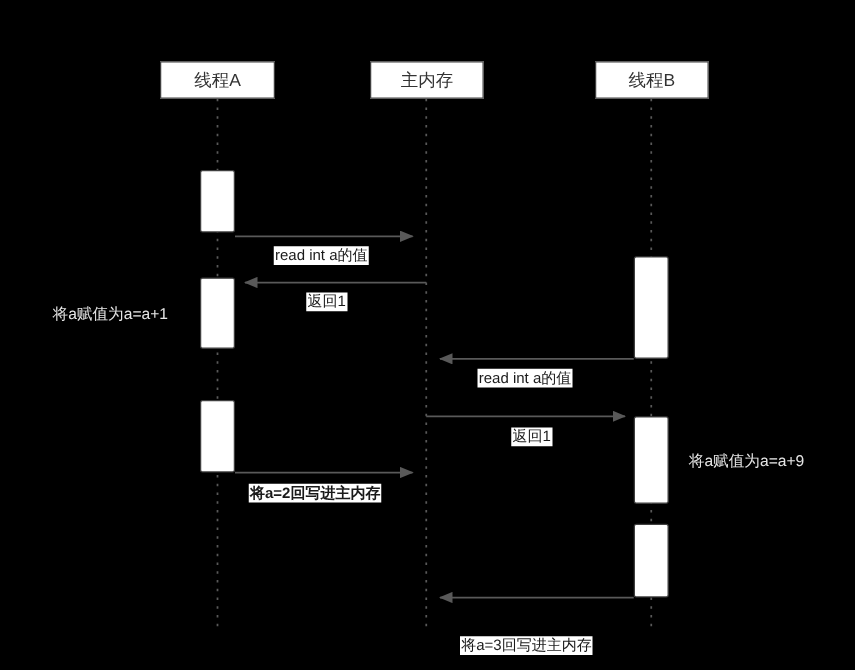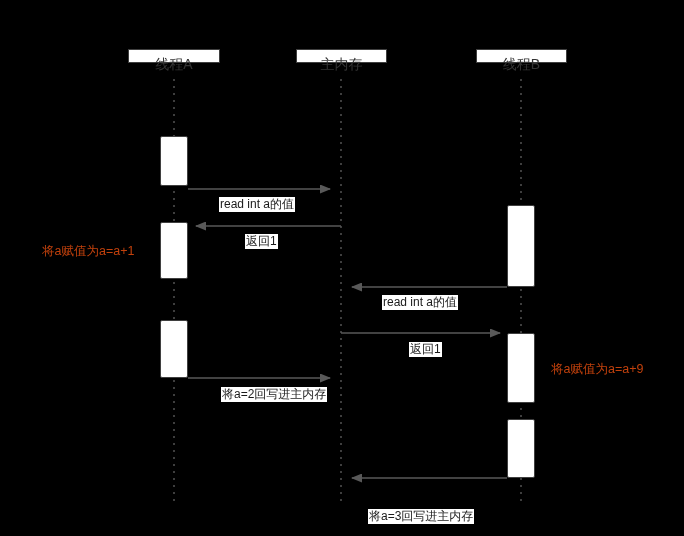--- a/index.html
+++ b/index.html
@@ -26,21 +26,21 @@
   }
   .lifeline-head {
     position: absolute;
     box-sizing: border-box;
     background: #ffffff;
     border: 1px solid #3f3f3f;
     color: #333333;
     font-size: 14px;
     line-height: 28px;
     text-align: center;
-    height: 14px;
+    height: 30px;
   }
   .activation {
     position: absolute;
     box-sizing: border-box;
     background: #ffffff;
     border: 1px solid #3f3f3f;
     border-radius: 2px;
     width: 28px;
   }
   .msg-label {
@@ -48,21 +48,21 @@
     background: #ffffff;
     color: #1a1a1a;
     font-size: 12px;
     line-height: 15px;
     white-space: nowrap;
     padding: 0 1px;
     margin-top: 16px;
   }
   .note-label {
     position: absolute;
-    color: #c2410c;
+    color: #e5e5e5;
     font-size: 12.5px;
     line-height: 16px;
     white-space: nowrap;
     background: transparent;
   }
 </style>
 </head>
 <body>
 
 <div id="diagram-root">
@@ -102,19 +102,19 @@
   <div class="activation" style="left:160px; top:320px; height:58px;"></div>
 
   <div class="activation" style="left:507px; top:205px; height:82px;"></div>
   <div class="activation" style="left:507px; top:333px; height:70px;"></div>
   <div class="activation" style="left:507px; top:419px; height:59px;"></div>
 
   <div class="msg-label" style="left:219px; top:181px;">read int a的值</div>
   <div class="msg-label" style="left:245px; top:218px;">返回1</div>
   <div class="msg-label" style="left:382px; top:279px;">read int a的值</div>
   <div class="msg-label" style="left:409px; top:326px;">返回1</div>
-  <div class="msg-label" style="left:221px; top:371px;">将a=2回写进主内存</div>
+  <div class="msg-label" style="left:199px; top:371px;font-weight:bold;">将a=2回写进主内存</div>
   <div class="msg-label" style="left:368px; top:493px;">将a=3回写进主内存</div>
 
   <div class="note-label" style="left:42px; top:243px;">将a赋值为a=a+1</div>
   <div class="note-label" style="left:551px; top:361px;">将a赋值为a=a+9</div>
 
 </div>
 
 </body></html>

